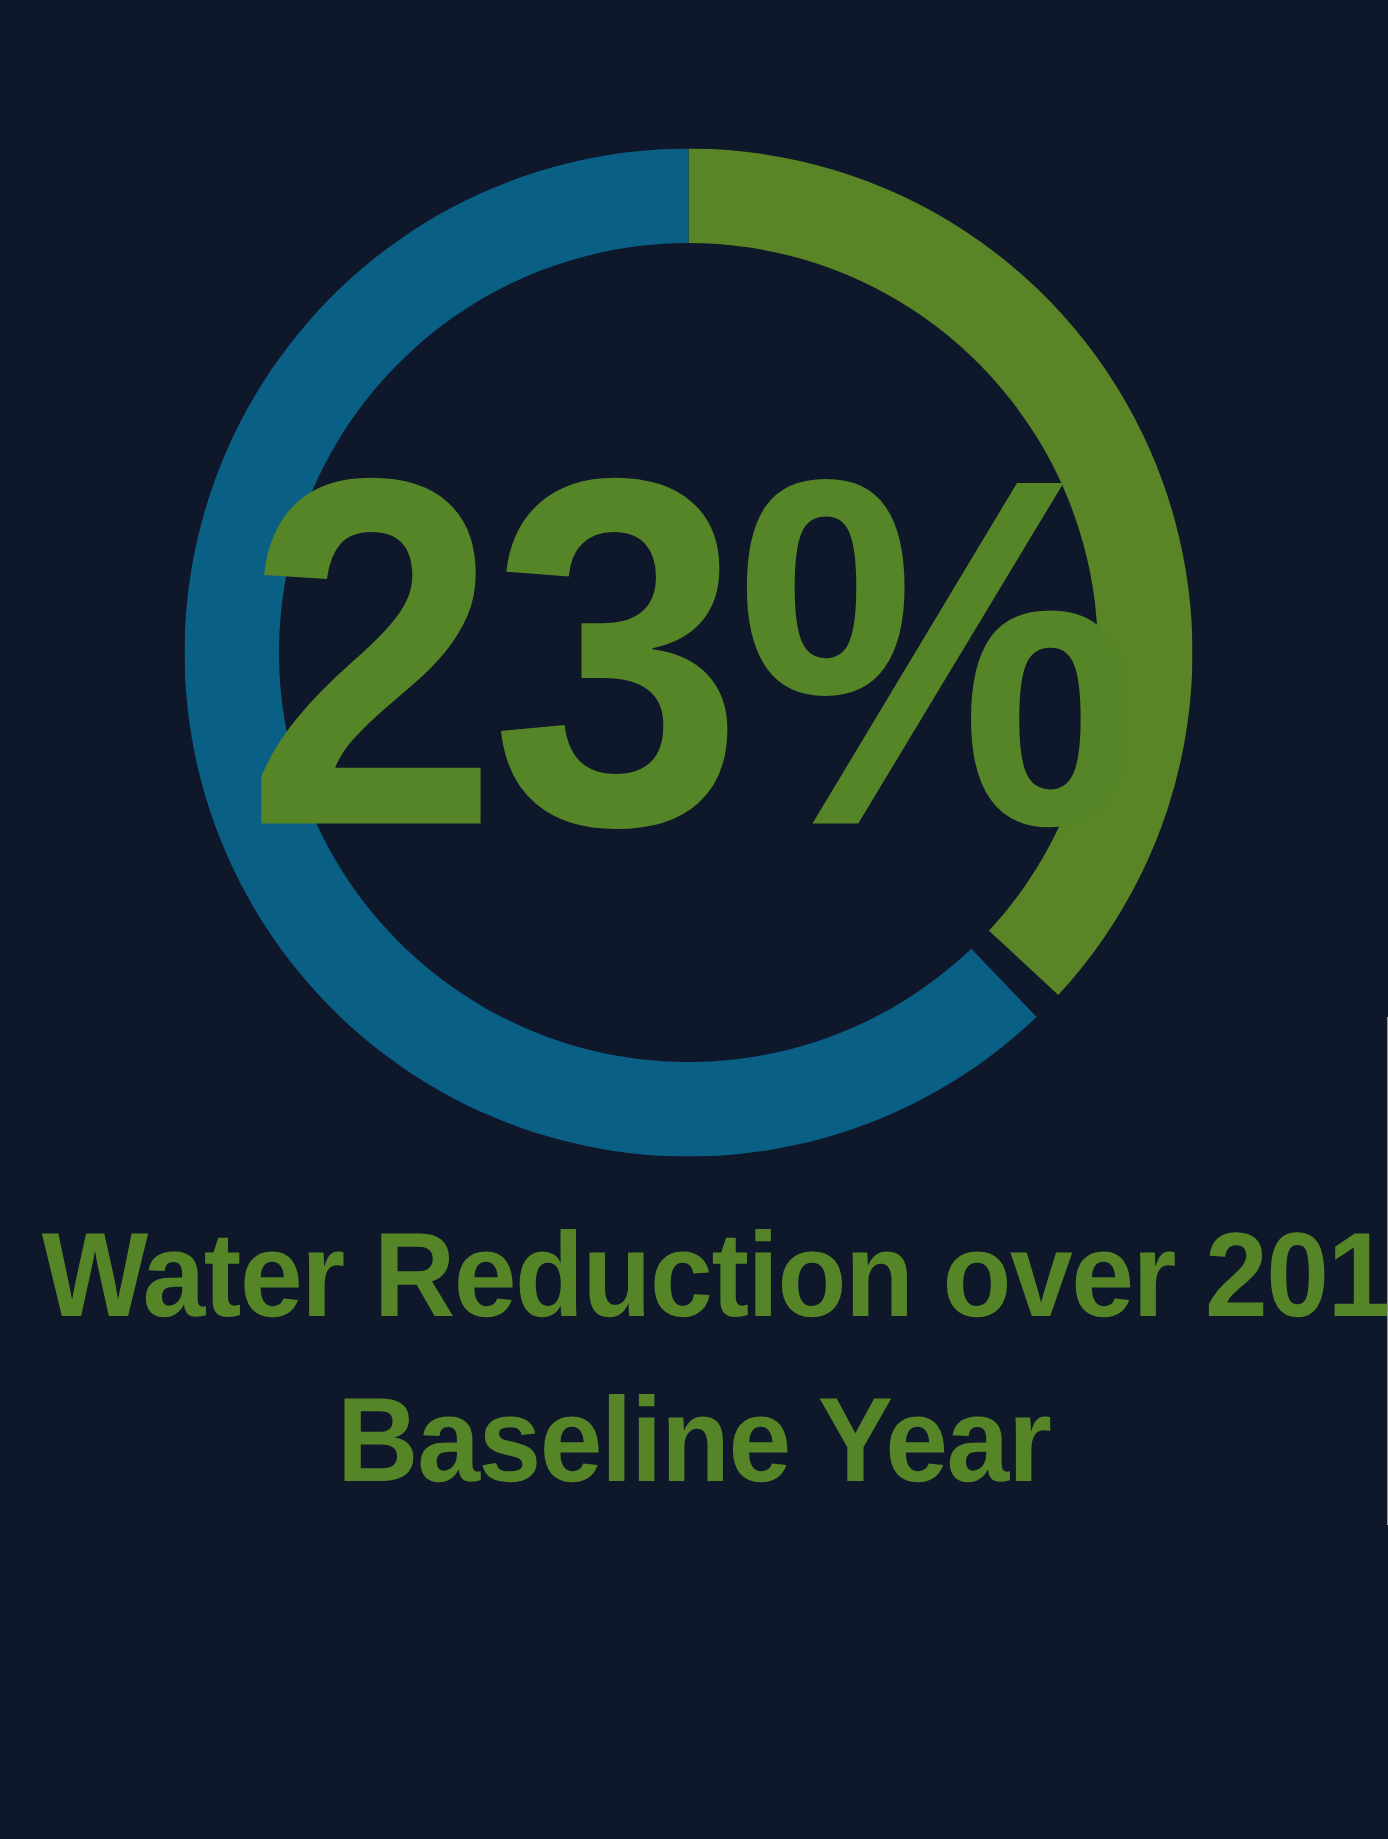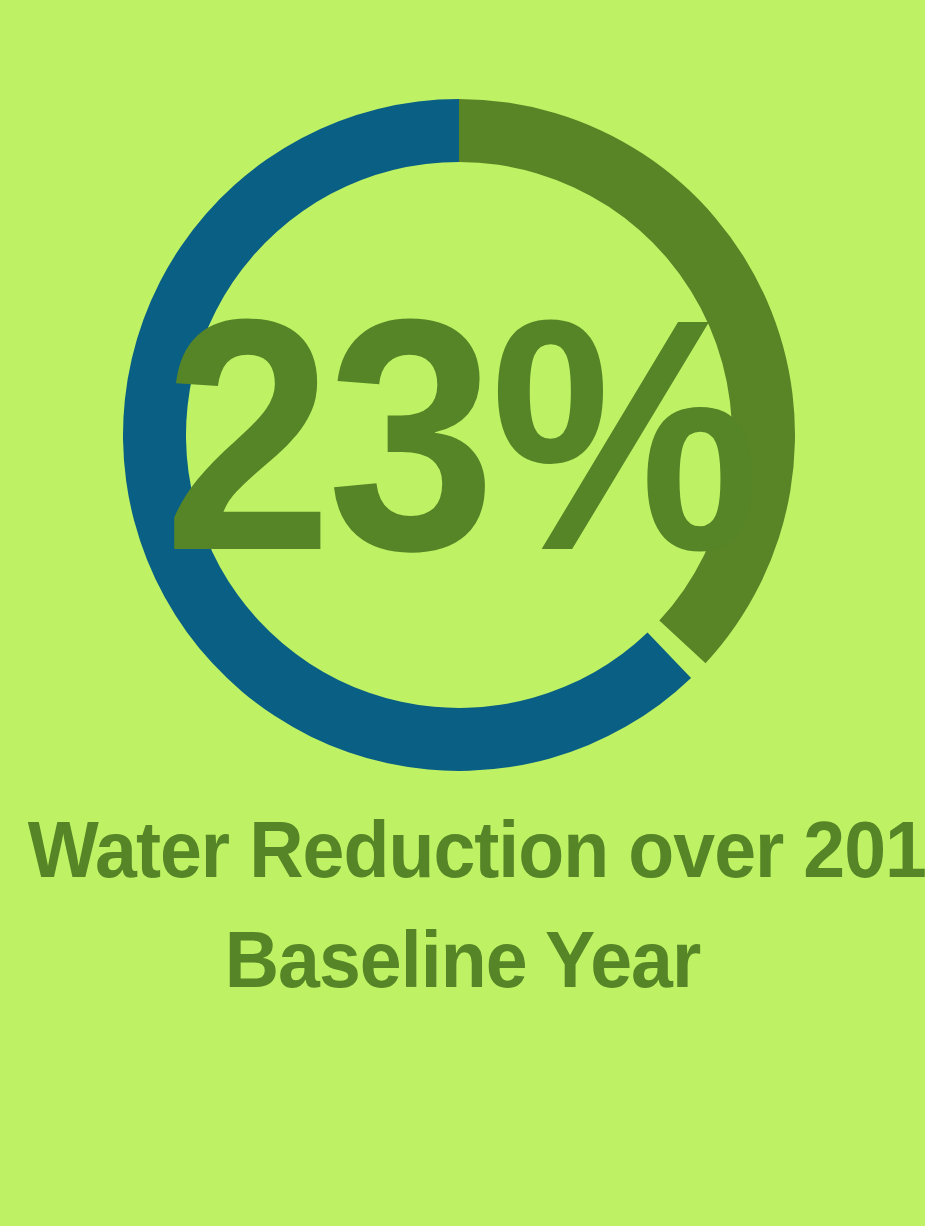--- a/index.html
+++ b/index.html
@@ -9,21 +9,21 @@
     background: #ffffff;
   }
   body {
     font-family: "Liberation Sans", sans-serif;
   }
 
   #infographic {
     position: relative;
     width: 925px;
     height: 1226px;
-    background: #bef264;
+    background: #0f172a;
     overflow: hidden;
   }
 
   
   .donut-wrap {
     position: absolute;
     left: 123px;
     top: 99px;
     width: 672px;
     height: 672px;

